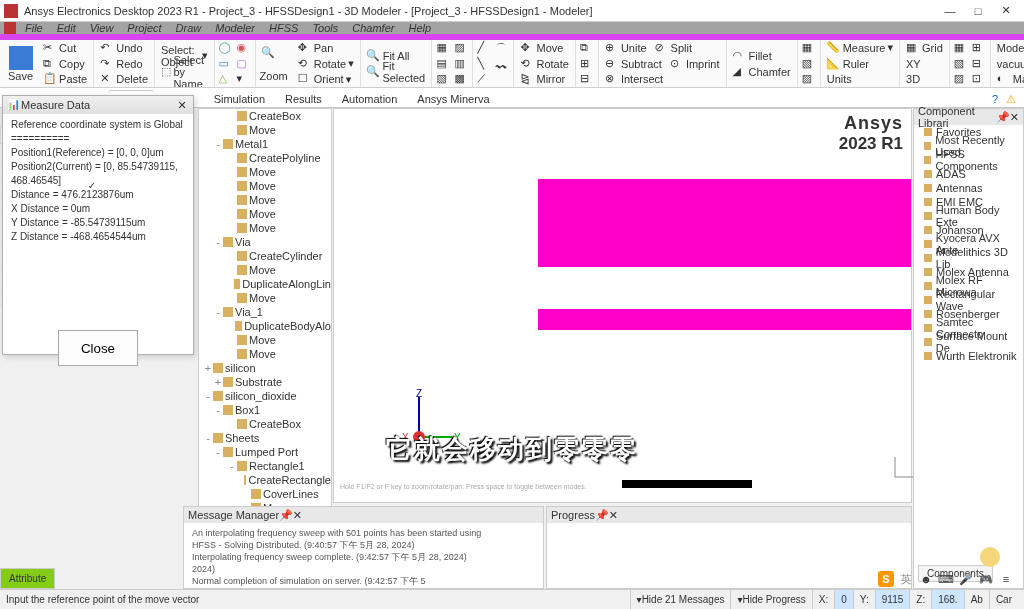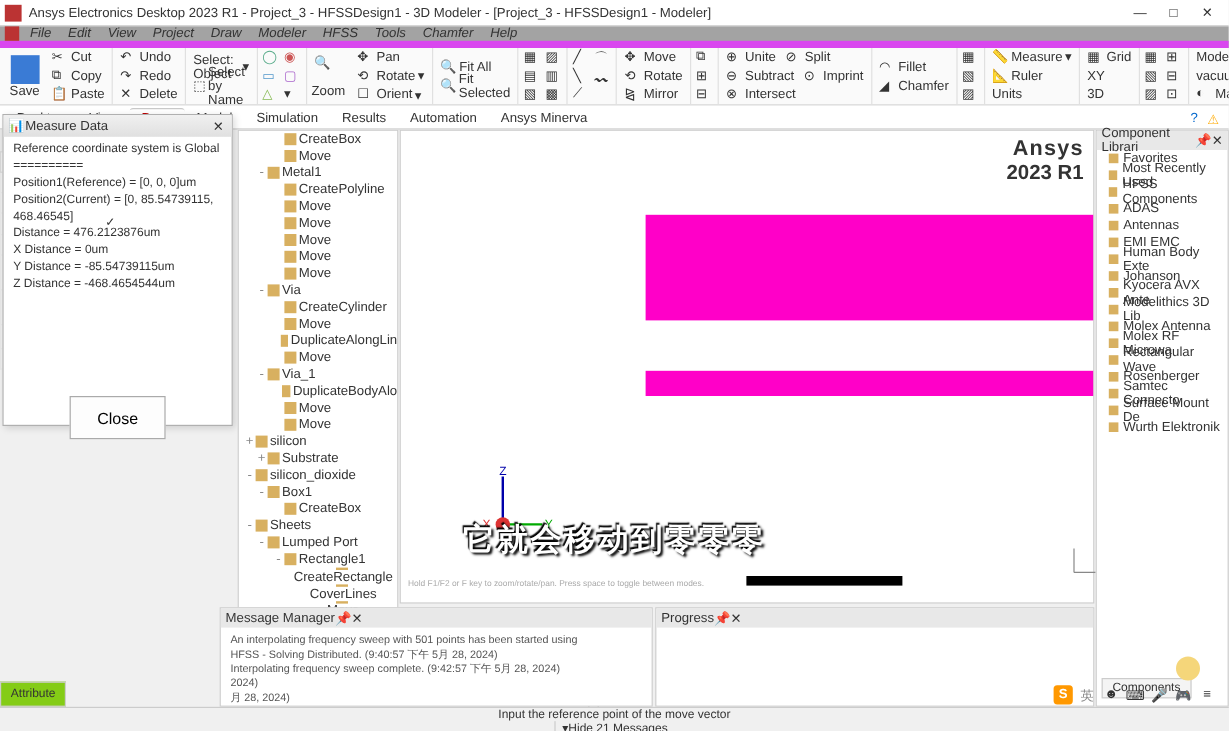--- a/index.html
+++ b/index.html
@@ -48,21 +48,21 @@
 .chk.on::after { content: "✓"; font-size: 10px; position: relative; top: -2px; }
 .colorbox { width: 30px; height: 12px; background: #f0e0c0; display: inline-block; border: 1px solid #aaa; }
 .attr-tab { position: absolute; bottom: 0; left: 0; padding: 4px 8px; background: #84cc16; border: 1px solid #ccc; font-size: 10px; }
 
 .tree { position: absolute; left: 198px; top: 0; width: 134px; bottom: 0; background: #fff; border: 1px solid #ccc; font-size: 11px; overflow: hidden; }
 .tree .node { display: flex; align-items: center; height: 14px; padding-left: 4px; }
 .tree .node .tw { width: 10px; text-align: center; color: #888; }
 .tree .node .ti { width: 10px; height: 10px; background: #d8b060; margin-right: 2px; }
 .tree .ind1 { padding-left: 14px; }
 .tree .ind2 { padding-left: 28px; }
-.tree .ind3 { padding-left: 42px; flex-direction: column; }
+.tree .ind3 { padding-left: 42px; }
 
 .view3d { position: absolute; left: 333px; top: 0; right: 112px; height: 395px; background: #fff; border: 1px solid #ccc; }
 .ansys { position: absolute; right: 8px; top: 4px; text-align: right; }
 .ansys .logo { font-weight: bold; font-size: 18px; letter-spacing: 1px; }
 .ansys .ver { font-size: 17px; font-weight: bold; }
 .magenta1 { position: absolute; left: 204px; top: 70px; right: 0; height: 88px; background: #ff00c8; }
 .magenta2 { position: absolute; left: 204px; top: 200px; right: 0; height: 21px; background: #ff00c8; }
 .triad { position: absolute; left: 50px; bottom: 40px; width: 70px; height: 70px; }
 .triadaxis { position: absolute; left: 556px; bottom: 20px; width: 30px; height: 30px; }
 .axis { position: absolute; font-size: 10px; }
@@ -77,21 +77,21 @@
 
 .msgman { position: absolute; left: 183px; top: 398px; width: 361px; bottom: 0; background: #fff; border: 1px solid #ccc; font-size: 9px; }
 .msgman .hdr { height: 16px; background: #e8e8e8; display: flex; align-items: center; padding: 0 4px; font-size: 11px; }
 .msgman .body { padding: 4px 8px; line-height: 12px; color: #555; font-family: monospace; font-size: 9px; }
 
 .progress { position: absolute; left: 546px; top: 398px; right: 112px; bottom: 0; background: #fff; border: 1px solid #ccc; }
 .progress .hdr { height: 16px; background: #e8e8e8; display: flex; align-items: center; padding: 0 4px; font-size: 11px; }
 
 .subtitle { position: absolute; left: 50%; transform: translateX(-50%); top: 432px; font-size: 26px; font-weight: bold; color: #fff; text-shadow: 2px 2px 2px #000, -1px -1px 1px #000; letter-spacing: 2px; z-index: 50; }
 
-.statusbar { position: absolute; bottom: 0; left: 0; right: 0; height: 20px; background: #f0f0f0; border-top: 1px solid #ccc; display: flex; align-items: center; padding: 0 6px; font-size: 10px; flex-direction: column; }
+.statusbar { position: absolute; bottom: 0; left: 0; right: 0; height: 20px; background: #f0f0f0; border-top: 1px solid #ccc; display: flex; align-items: center; padding: 0 6px; font-size: 10px; }
 .statusbar .spacer { flex: 1; }
 .sbseg { padding: 0 6px; border-left: 1px solid #ccc; height: 100%; display: inline-flex; align-items: center; }
 .sbseg.blue { background: #cde6ff; }
 .imeicons { position: absolute; right: 10px; bottom: 22px; display: flex; gap: 4px; z-index: 60; }
 .imeicons span { width: 16px; height: 16px; display: inline-flex; align-items: center; justify-content: center; font-size: 11px; }
 .ime-s { background: #ff9800; color: #fff; border-radius: 3px; font-weight: bold; }
 
 .circle-avatar { position: absolute; right: 24px; bottom: 42px; width: 20px; height: 20px; border-radius: 50%; background: #f5d67a; z-index: 60; }
 </style>
 </head>
@@ -775,20 +775,21 @@
       <span>Message Manager</span>
       <span class="spacer"></span>
       <span>📌</span>
       <span>✕</span>
     </div>
     <div class="body" id="msgbody">
         <div>An interpolating frequency sweep with 501 points has been started using</div>
         <div>HFSS - Solving Distributed. (9:40:57 下午 5月 28, 2024)</div>
         <div>Interpolating frequency sweep complete.  (9:42:57 下午 5月 28, 2024)</div>
         <div>2024)</div>
+        <div>Normal completion of simulation on server.  (9:42:57 下午 5</div>
         <div>月 28, 2024)</div>
         <div>HFSSDesign1: Solutions have been invalidated. Undo to recover. (9:42:58 下</div>
       </div>
   </div>
 
   <div class="progress">
     <div class="hdr">
       <span>Progress</span>
       <span class="spacer"></span>
       <span>📌</span>

